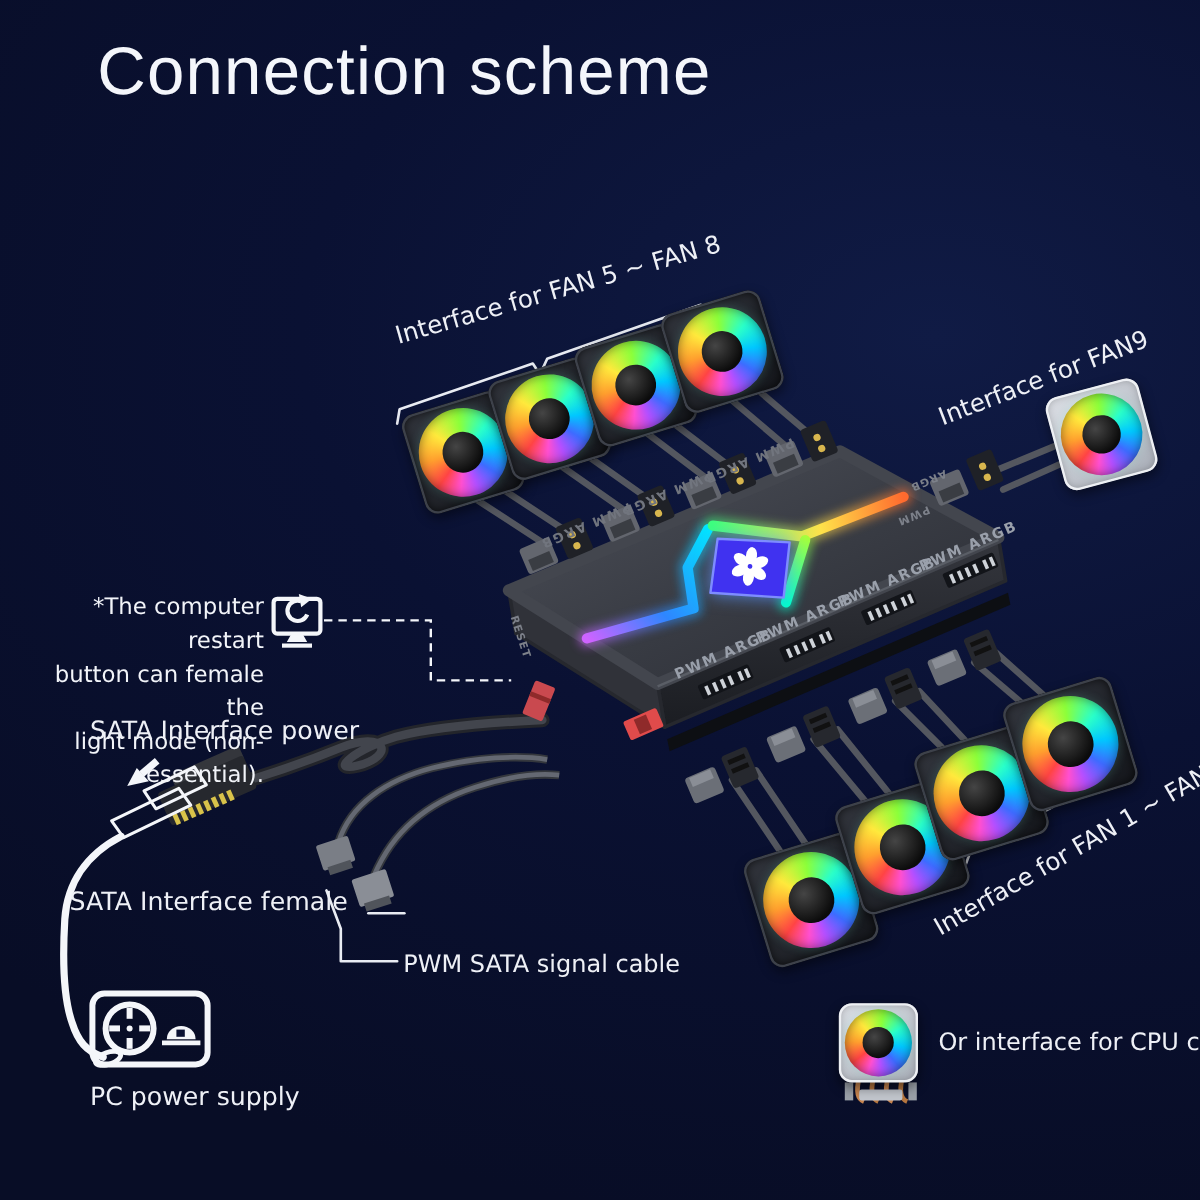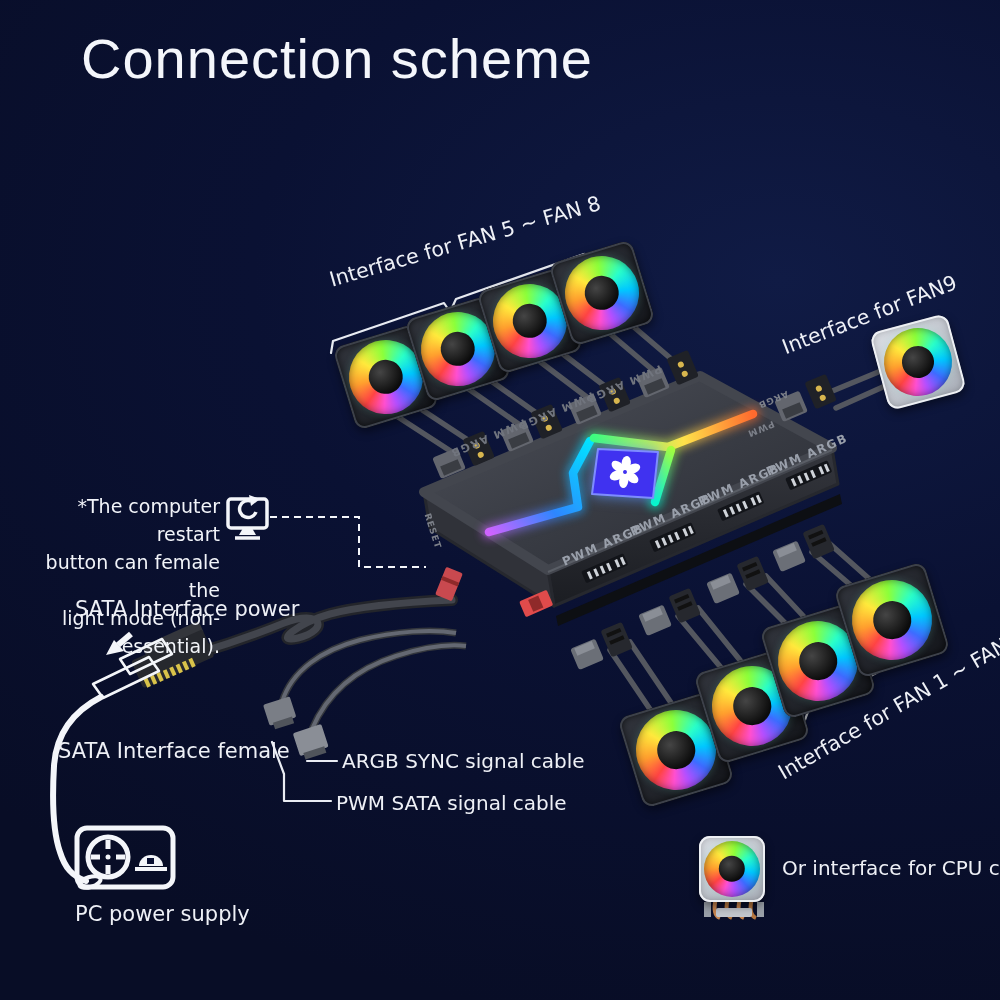--- a/index.html
+++ b/index.html
@@ -384,21 +384,20 @@
   <div class="lbl rot" style="left:780px;top:762px;font-size:20.5px;transform:rotate(-30deg)">Interface for FAN 1 ~ FAN 4</div>
 
   <div class="note">
     <div>*The computer restart</div>
     <div>button can female the</div>
     <div>light mode  (non-essential).</div>
   </div>
 
   <div class="lbl" style="left:75px;top:597px;font-size:21px">SATA Interface power</div>
   <div class="lbl" style="left:58px;top:739px;font-size:21px">SATA Interface female</div>
-  <div class="lbl" style="left:342px;top:749px;font-size:20px">ARGB SYNC signal cable</div>
   <div class="lbl" style="left:336px;top:791px;font-size:20px">PWM SATA signal cable</div>
   <div class="lbl" style="left:75px;top:902px;font-size:21px">PC power supply</div>
   <div class="lbl" style="left:782px;top:856px;font-size:20px">Or interface for CPU cooler</div>
 
   <span class="portlab" style="left:560px;top:556px;transform:rotate(-23.5deg)">PWM ARGB</span>
   <span class="portlab" style="left:628px;top:526px;transform:rotate(-23.5deg)">PWM ARGB</span>
   <span class="portlab" style="left:696px;top:496px;transform:rotate(-23.5deg)">PWM ARGB</span>
   <span class="portlab" style="left:764px;top:466px;transform:rotate(-23.5deg)">PWM ARGB</span>
   <span class="portlab top" style="left:528px;top:428px;transform:rotate(157deg)">PWM ARGB</span>
   <span class="portlab top" style="left:596px;top:401px;transform:rotate(157deg)">PWM ARGB</span>

